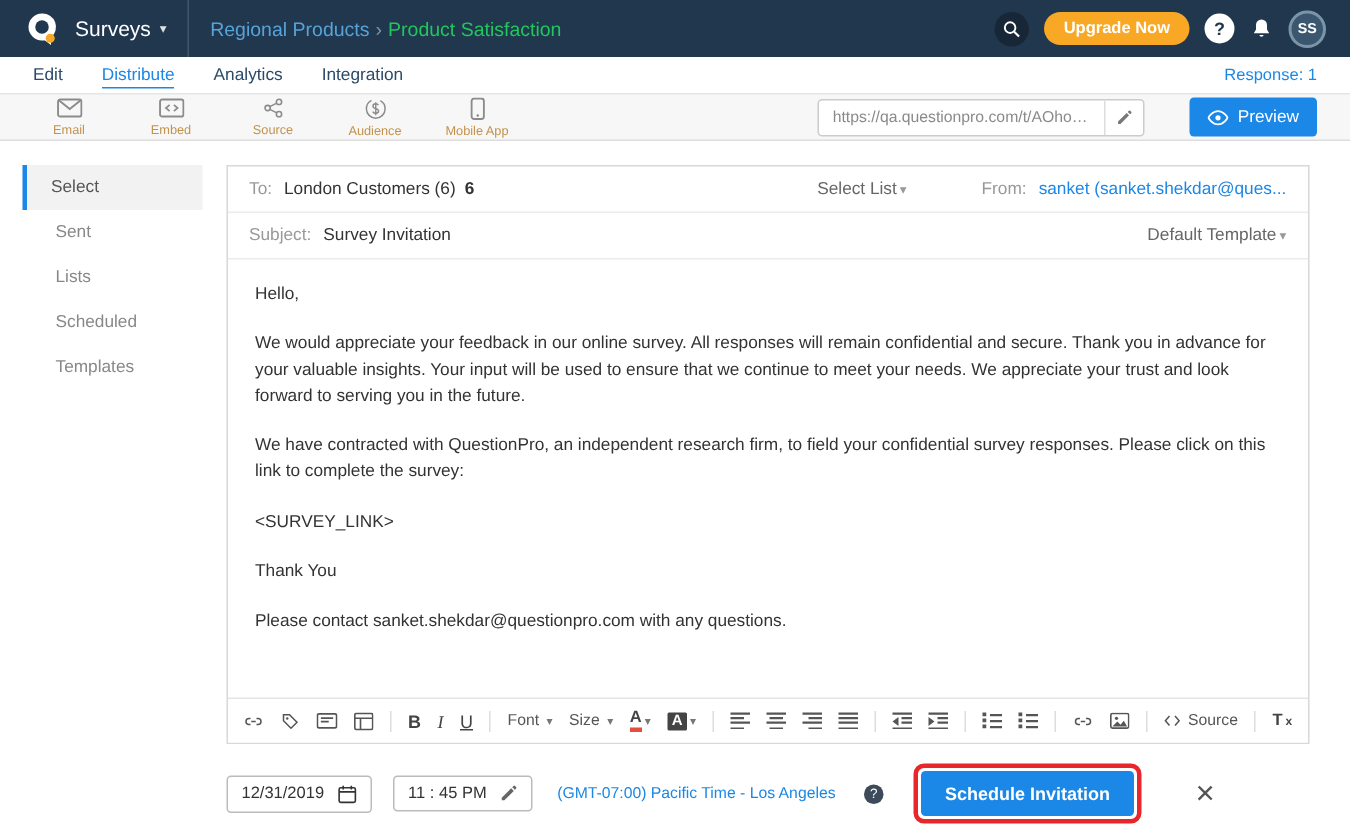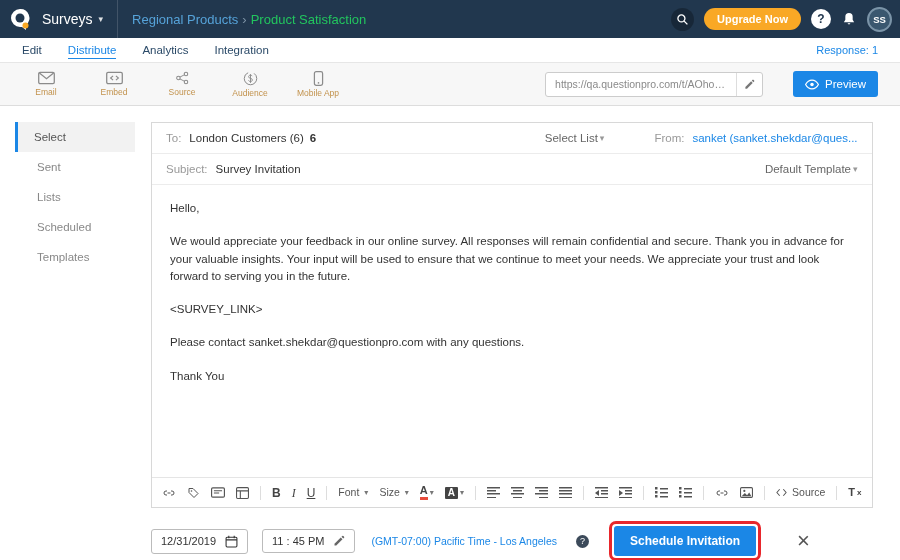--- a/index.html
+++ b/index.html
@@ -1,20 +1,20 @@
 <!DOCTYPE html>
 <html><head>
 <meta charset="utf-8">
 <style>
   * { margin:0; padding:0; box-sizing:border-box; }
   html,body { width:900px; height:560px; overflow:hidden; }
   body { font-family:"Liberation Sans", sans-serif; background:#fff; color:#333; }
 
   
-  .topbar { height:38px; background:#21374e; display:flex; align-items:center; padding:0 8px; gap:10px; }
+  .topbar { height:38px; background:#21374e; display:flex; align-items:center; padding:0 16px; gap:10px; }
   .logo { width:24px; height:24px; flex:0 0 auto; }
   .surveys { display:flex; align-items:center; gap:6px; color:#fff; font-size:14px; cursor:pointer; }
   .caret { font-size:9px; color:inherit; opacity:.85; }
   .topbar .vdiv { width:1px; height:38px; background:rgba(255,255,255,.15); margin:0 4px; }
   .crumb { display:flex; align-items:center; gap:4px; font-size:13px; }
   .crumb-parent { color:#56a3d9; cursor:pointer; }
   .crumb-sep { color:#7e93a6; }
   .crumb-current { color:#22c55e; }
   .topbar-right { margin-left:auto; display:flex; align-items:center; gap:10px; }
   .circle-btn { width:23px; height:23px; border-radius:50%; background:rgba(0,0,0,.28); display:flex; align-items:center; justify-content:center; cursor:pointer; border:none; }
@@ -22,21 +22,21 @@
   .help-btn { width:20px; height:20px; border-radius:50%; background:#fff; color:#21374e; font-size:12px; font-weight:bold; display:flex; align-items:center; justify-content:center; cursor:pointer; border:none; }
   .avatar { width:25px; height:25px; border-radius:50%; background:#3a576f; border:2px solid #7b94a8; color:#fff; font-size:9.5px; font-weight:bold; display:flex; align-items:center; justify-content:center; cursor:pointer; }
 
   
   .navrow { height:24px; background:#fff; display:flex; align-items:center; padding:0 22px; gap:26px; font-size:11.5px; }
   .tab { color:#2b4a68; cursor:pointer; padding:2px 0; }
   .tab.active { color:#1b87e6; border-bottom:1.5px solid #1b87e6; }
   .response { margin-left:auto; color:#1b87e6; font-size:11px; }
 
   
-  .chanbar { height:44px; background:#f7f7f7; border-top:1px solid #e6e6e6; border-bottom:1px solid #ddd; display:flex; align-items:center; padding:0 22px; gap:20px; }
+  .chanbar { height:32px; background:#f7f7f7; border-top:1px solid #e6e6e6; border-bottom:1px solid #ddd; display:flex; align-items:center; padding:0 22px; gap:20px; }
   .chan { width:48px; display:flex; flex-direction:column; align-items:center; gap:2px; cursor:pointer; }
   .chan svg { display:block; }
   .chan-label { font-size:8.5px; color:#c2924c; white-space:nowrap; }
   .urlbox { margin-left:auto; display:flex; align-items:center; height:25px; background:#fff; border:1px solid #ccc; border-radius:3px; overflow:hidden; cursor:text; }
   .urlbox .url-text { font-size:10.5px; color:#8a8a8a; padding:0 9px; max-width:190px; white-space:nowrap; overflow:hidden; text-overflow:ellipsis; }
   .urlbox .url-edit { border-left:1px solid #ddd; padding:0 7px; height:100%; display:flex; align-items:center; cursor:pointer; }
   .preview-btn { margin-left:10px; background:#1b87e6; color:#fff; border:none; border-radius:3px; height:26px; padding:0 12px; font-size:11.5px; display:flex; align-items:center; gap:6px; cursor:pointer; }
 
   
   .main { display:flex; height:458px; background:#fff; }
@@ -240,23 +240,24 @@
           <span class="dd">
             <span>Default Template</span>
             <span class="caret">▾</span>
           </span>
         </div>
       </div>
 
       <div class="card-body">
         <p>Hello,</p>
         <p>We would appreciate your feedback in our online survey. All responses will remain confidential and secure. Thank you in advance for your valuable insights. Your input will be used to ensure that we continue to meet your needs. We appreciate your trust and look forward to serving you in the future.</p>
+        <p>We have contracted with QuestionPro, an independent research firm, to field your confidential survey responses. Please click on this link to complete the survey:</p>
         <p>&lt;SURVEY_LINK&gt;</p>
+        <p>Thank You</p>
         <p>Please contact sanket.shekdar@questionpro.com with any questions.</p>
-        <p>Thank You</p>
       </div>
 
       <div class="edbar">
         <span class="ed-btn">
           <svg width="14" height="12" viewBox="0 0 24 24">
             <path d="M9 12h6M8 8H6a4 4 0 000 8h2M16 8h2a4 4 0 010 8h-2" fill="none" stroke="#555" stroke-width="2"></path>
           </svg>
         </span>
         <span class="ed-btn">
           <svg width="13" height="12" viewBox="0 0 24 24">

